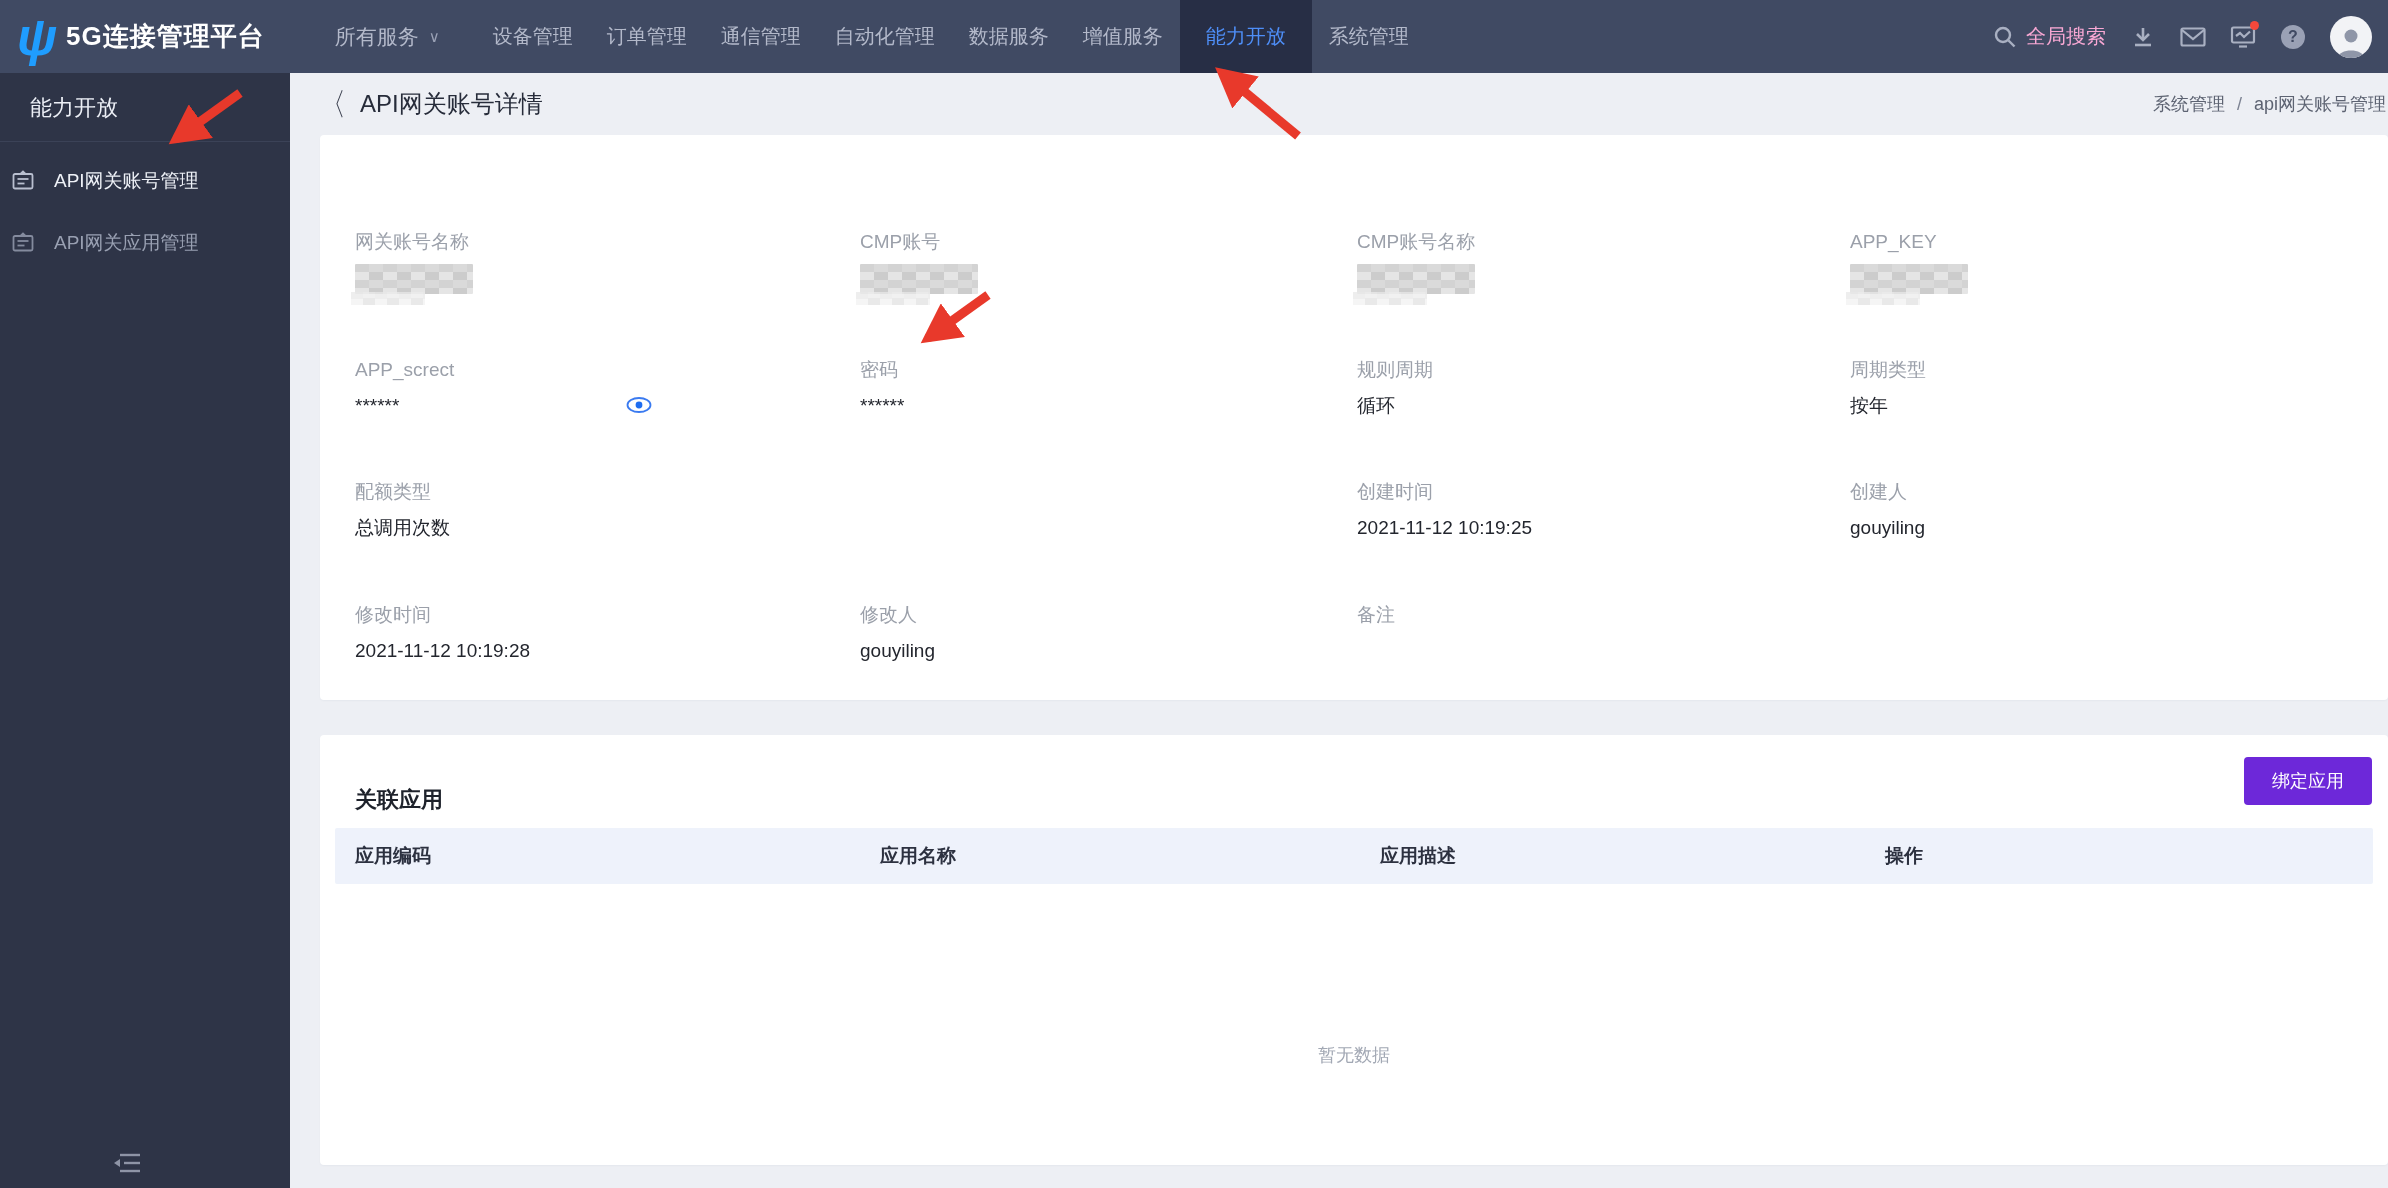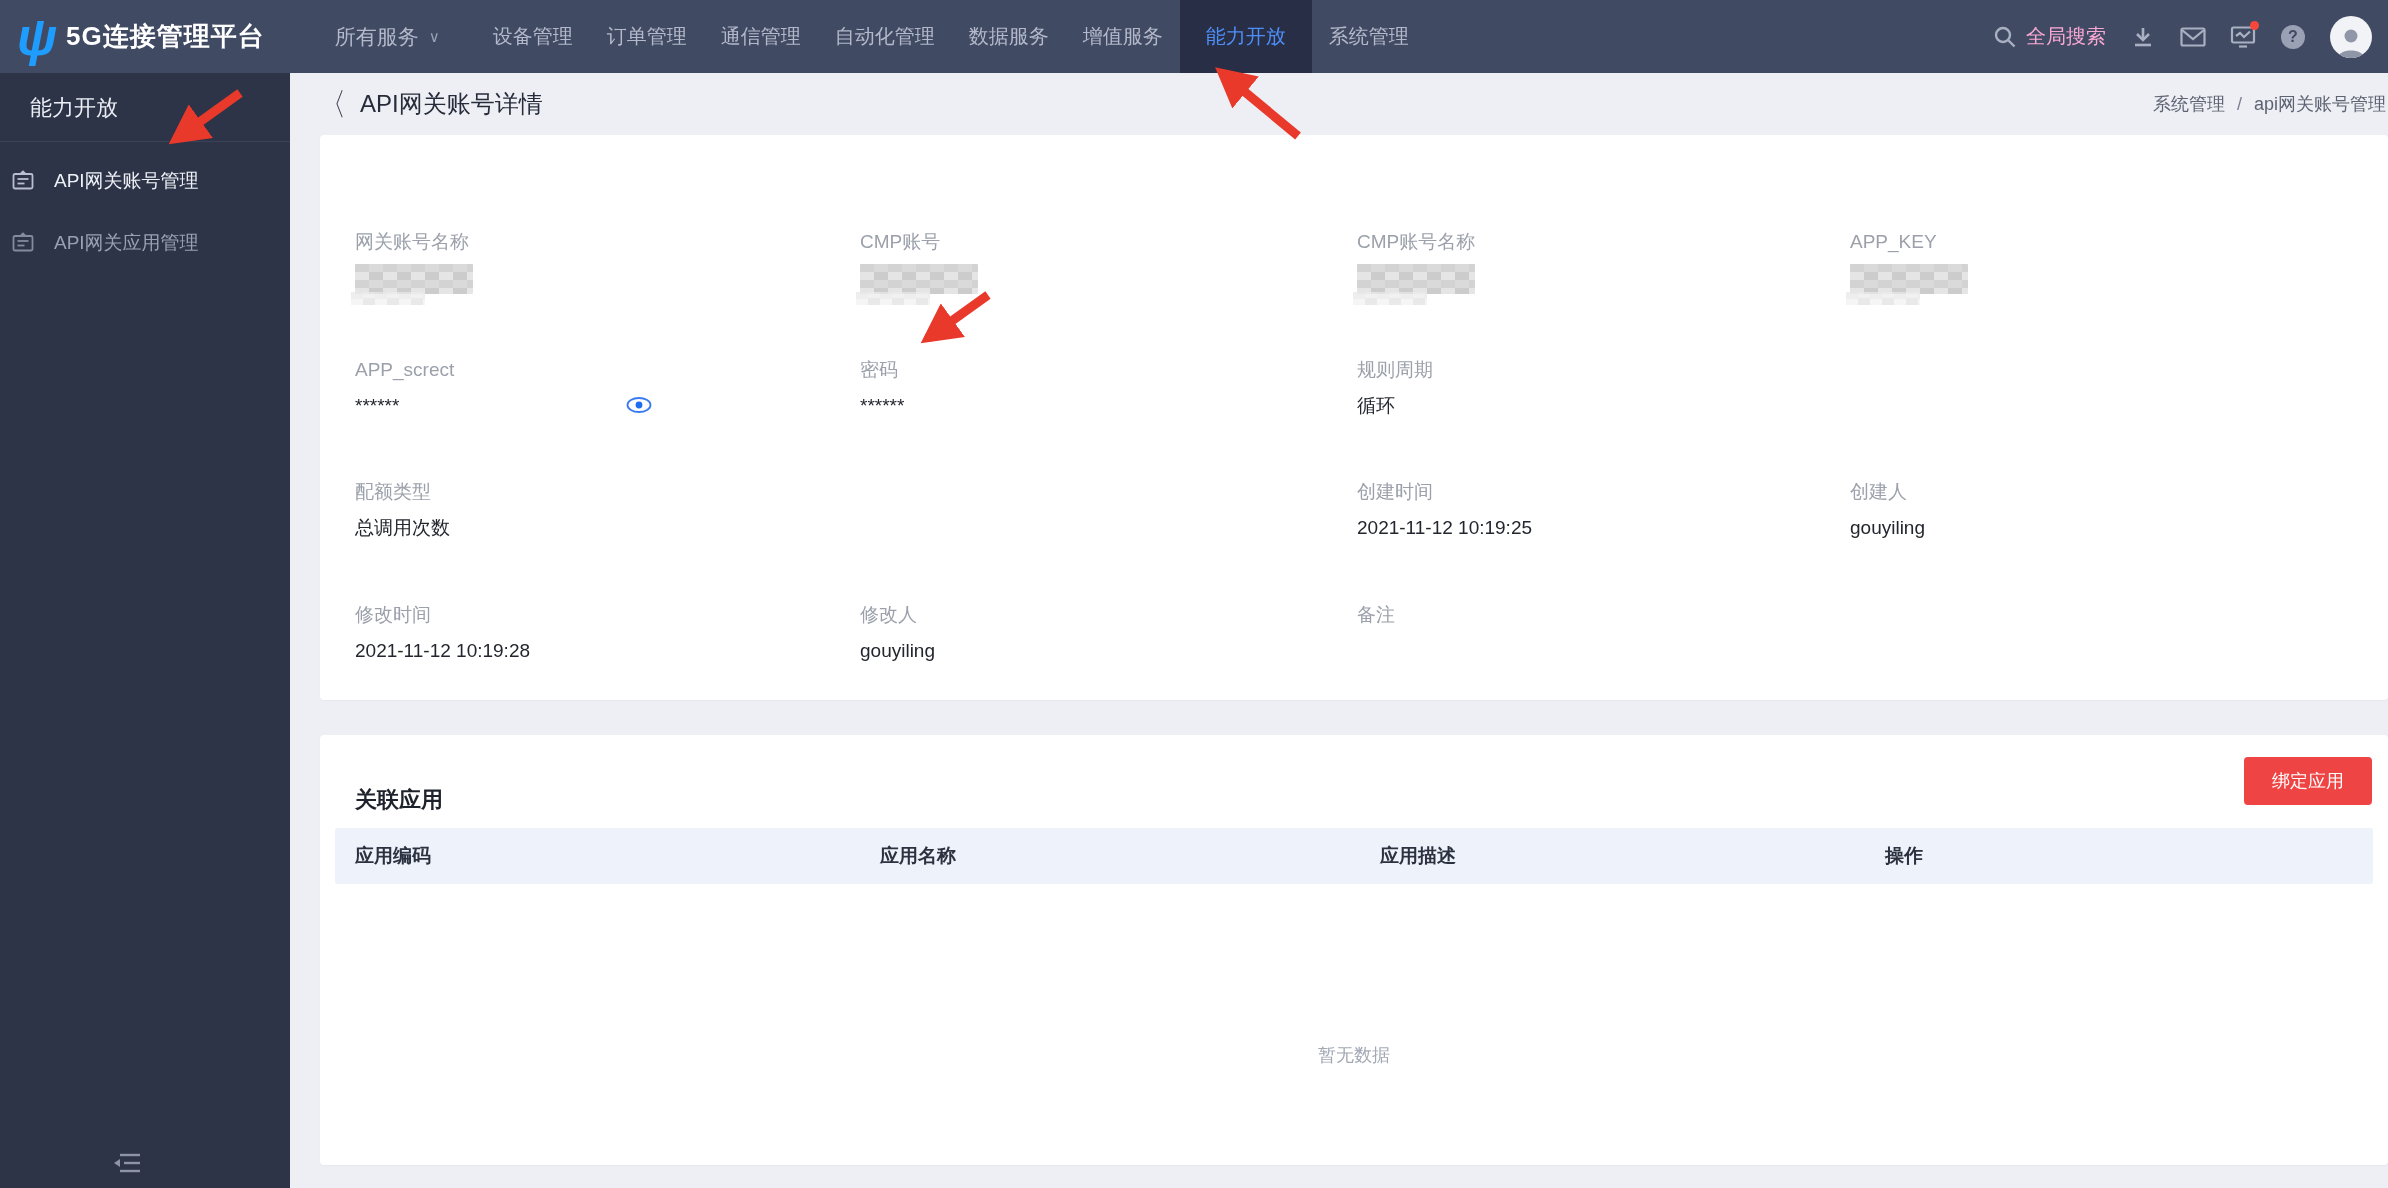--- a/index.html
+++ b/index.html
@@ -56,21 +56,21 @@
   .redact{margin-top:10px;width:118px;height:30px;border-radius:1px;position:relative;
     background:conic-gradient(#dadada 25%,#cccccc 0 50%,#e5e5e5 0 75%,#d3d3d3 0);
     background-size:28px 16px;}
   .redact::after{content:"";position:absolute;left:-4px;top:28px;width:74px;height:13px;opacity:.75;
     background:conic-gradient(#ececec 25%,#e1e1e1 0 50%,#f2f2f2 0 75%,#e8e8e8 0);
     background-size:24px 13px;}
   .eye-btn{position:absolute;left:270px;top:36px;width:30px;height:24px;cursor:pointer;color:#3a7af0;}
   
   .related-title{position:absolute;left:35px;top:28px;font-size:22px;font-weight:bold;color:#1e222b;}
   .bind-btn{position:absolute;right:16px;top:22px;height:48px;min-width:128px;padding:0 22px;
-    background:#ef4444;color:#ffffff;font-size:18px;border:none;border-radius:4px;cursor:pointer;
+    background:#6d28d9;color:#ffffff;font-size:18px;border:none;border-radius:4px;cursor:pointer;
     font-family:inherit;}
   .tbl-head{position:absolute;left:15px;right:15px;top:93px;height:56px;background:#eef2fb;border-radius:2px;}
   .th{position:absolute;top:0;height:56px;display:flex;align-items:center;font-size:19px;color:#2c3140;font-weight:600;}
   .th1{left:20px;} .th2{left:545px;} .th3{left:1045px;} .th4{left:1550px;}
   .empty-state{position:absolute;left:0;right:0;top:308px;text-align:center;font-size:18px;color:#a2a8b4;}
   
   .arrows{position:absolute;left:0;top:0;z-index:50;pointer-events:none;}
 </style>
 </head>
 <body>
@@ -220,20 +220,24 @@
       </span>
     </div>
     <div class="f-cell c2 r2">
       <div class="f-label">密码</div>
       <div class="f-value">******</div>
     </div>
     <div class="f-cell c3 r2">
       <div class="f-label">规则周期</div>
       <div class="f-value">循环</div>
     </div>
+    <div class="f-cell c4 r2">
+      <div class="f-label">周期类型</div>
+      <div class="f-value">按年</div>
+    </div>
 
     <div class="f-cell c1 r3">
       <div class="f-label">配额类型</div>
       <div class="f-value">总调用次数</div>
     </div>
     <div class="f-cell c3 r3">
       <div class="f-label">创建时间</div>
       <div class="f-value">2021-11-12 10:19:25</div>
     </div>
     <div class="f-cell c4 r3">

